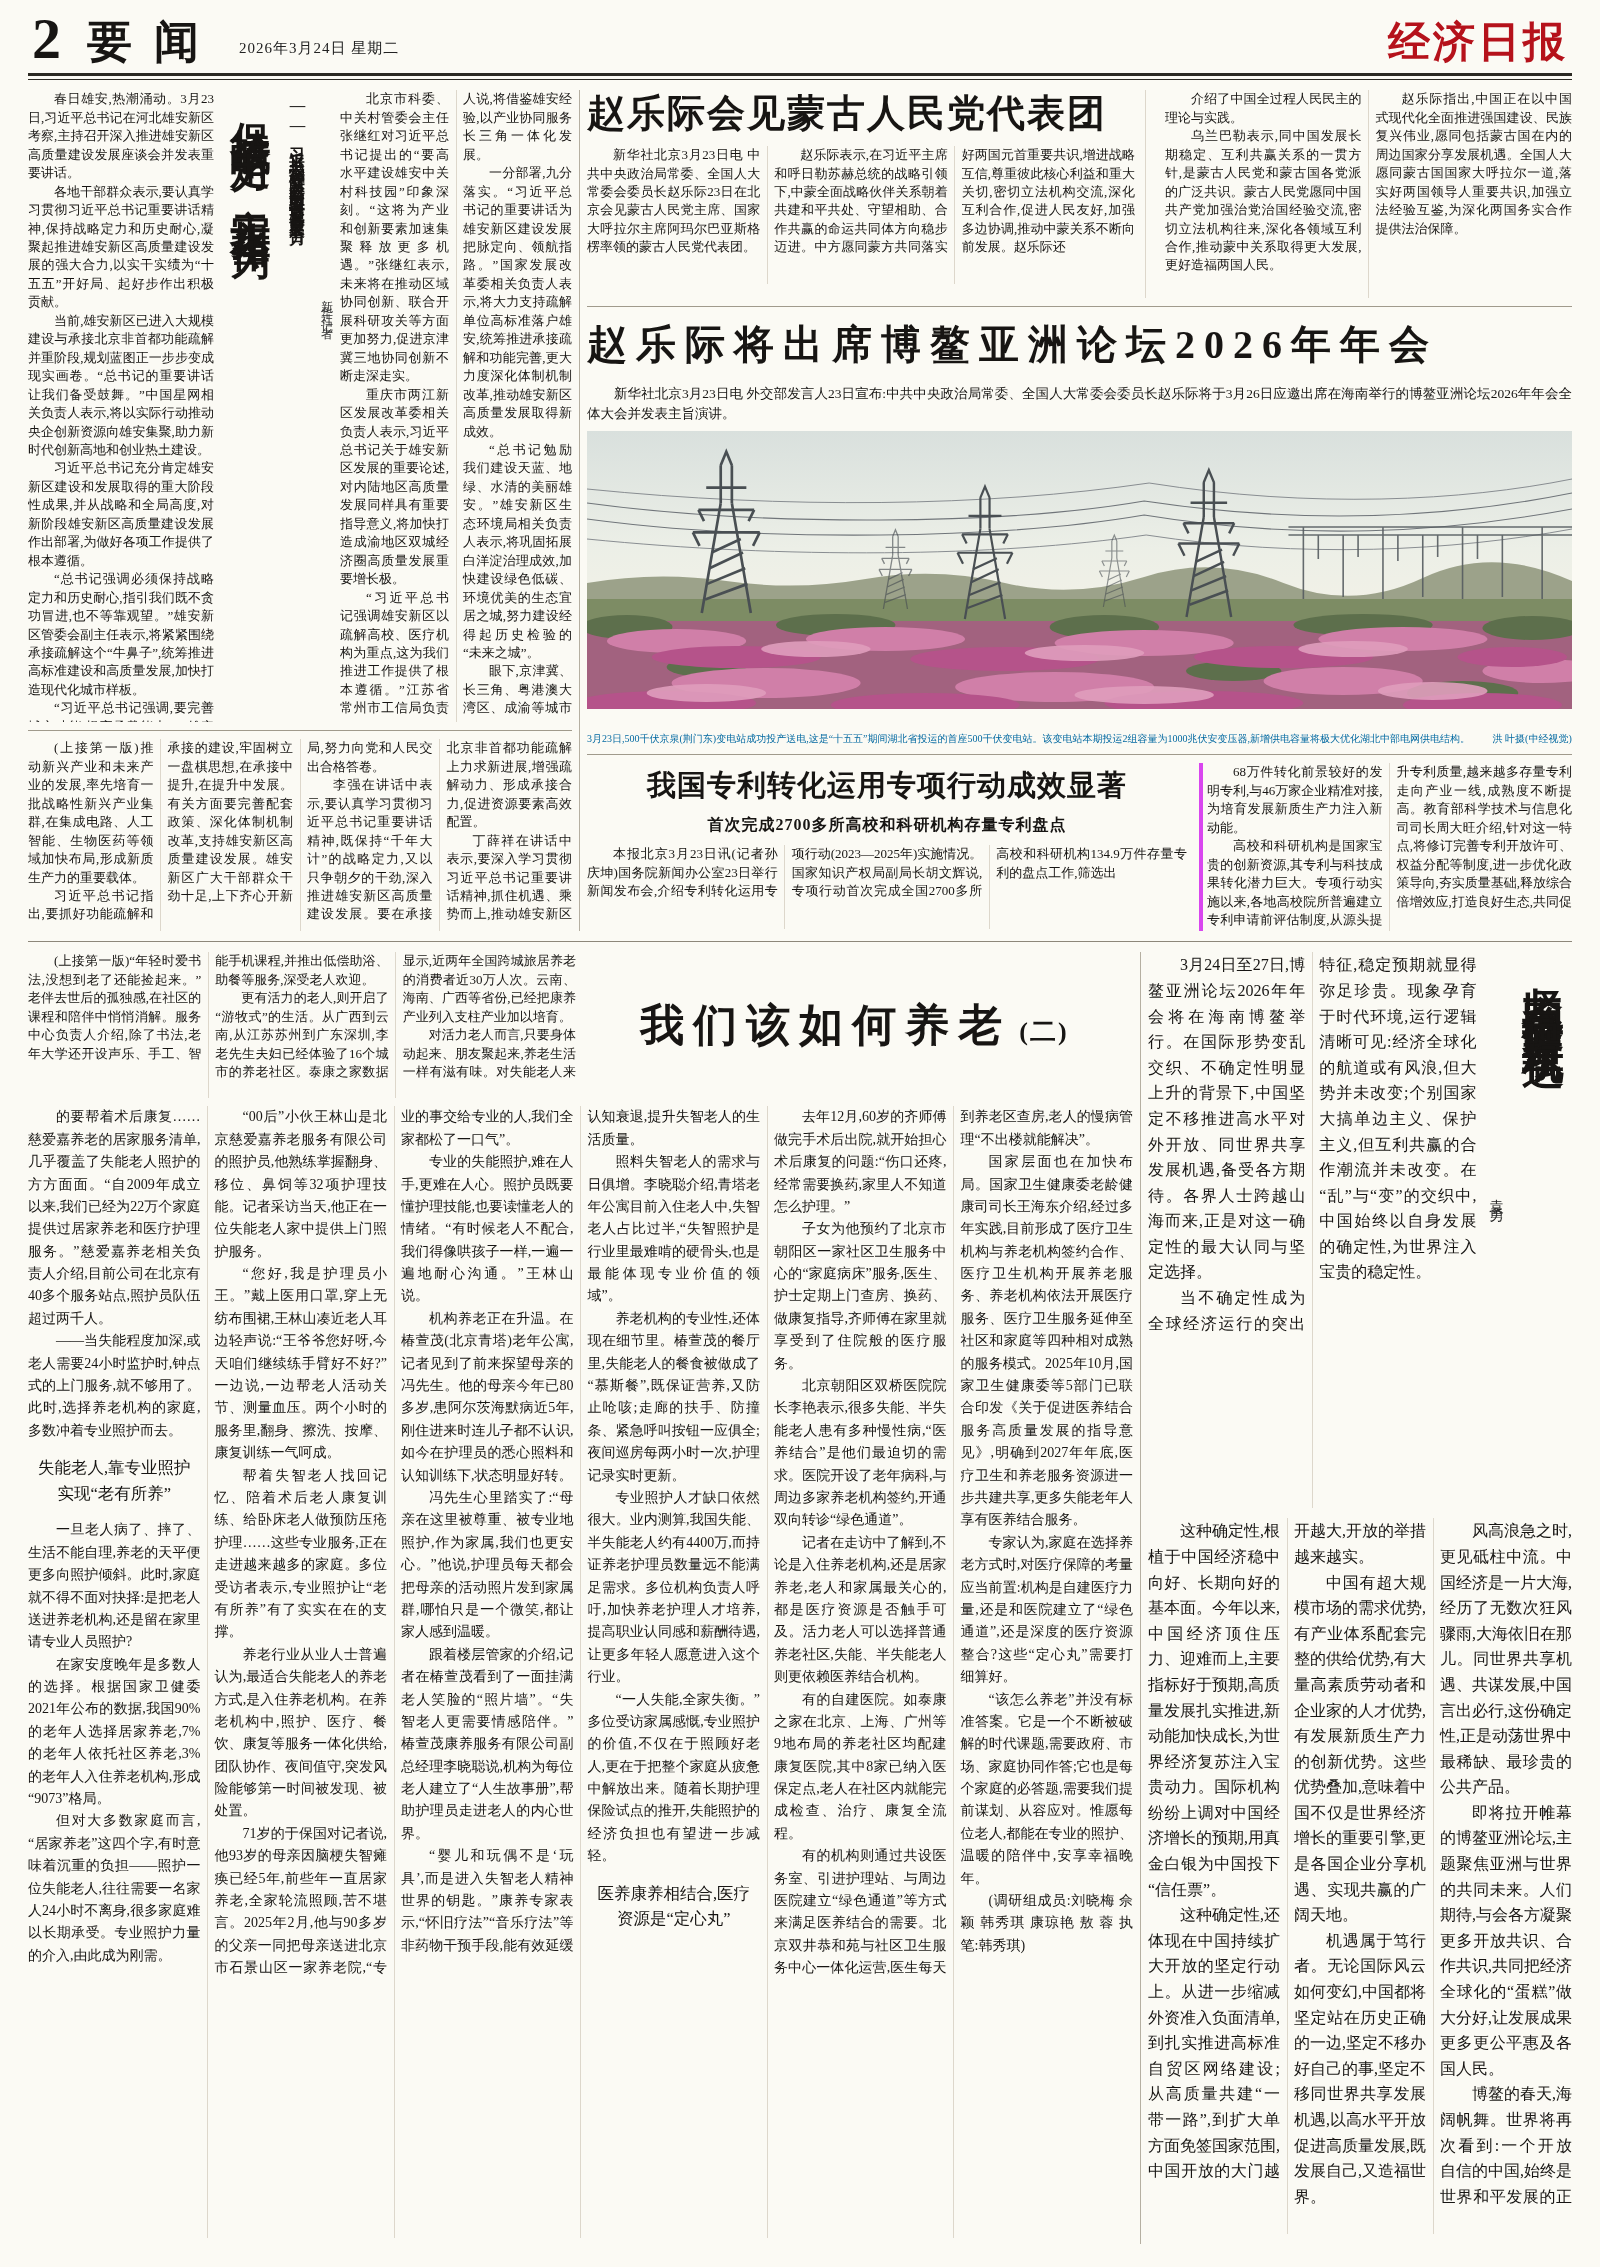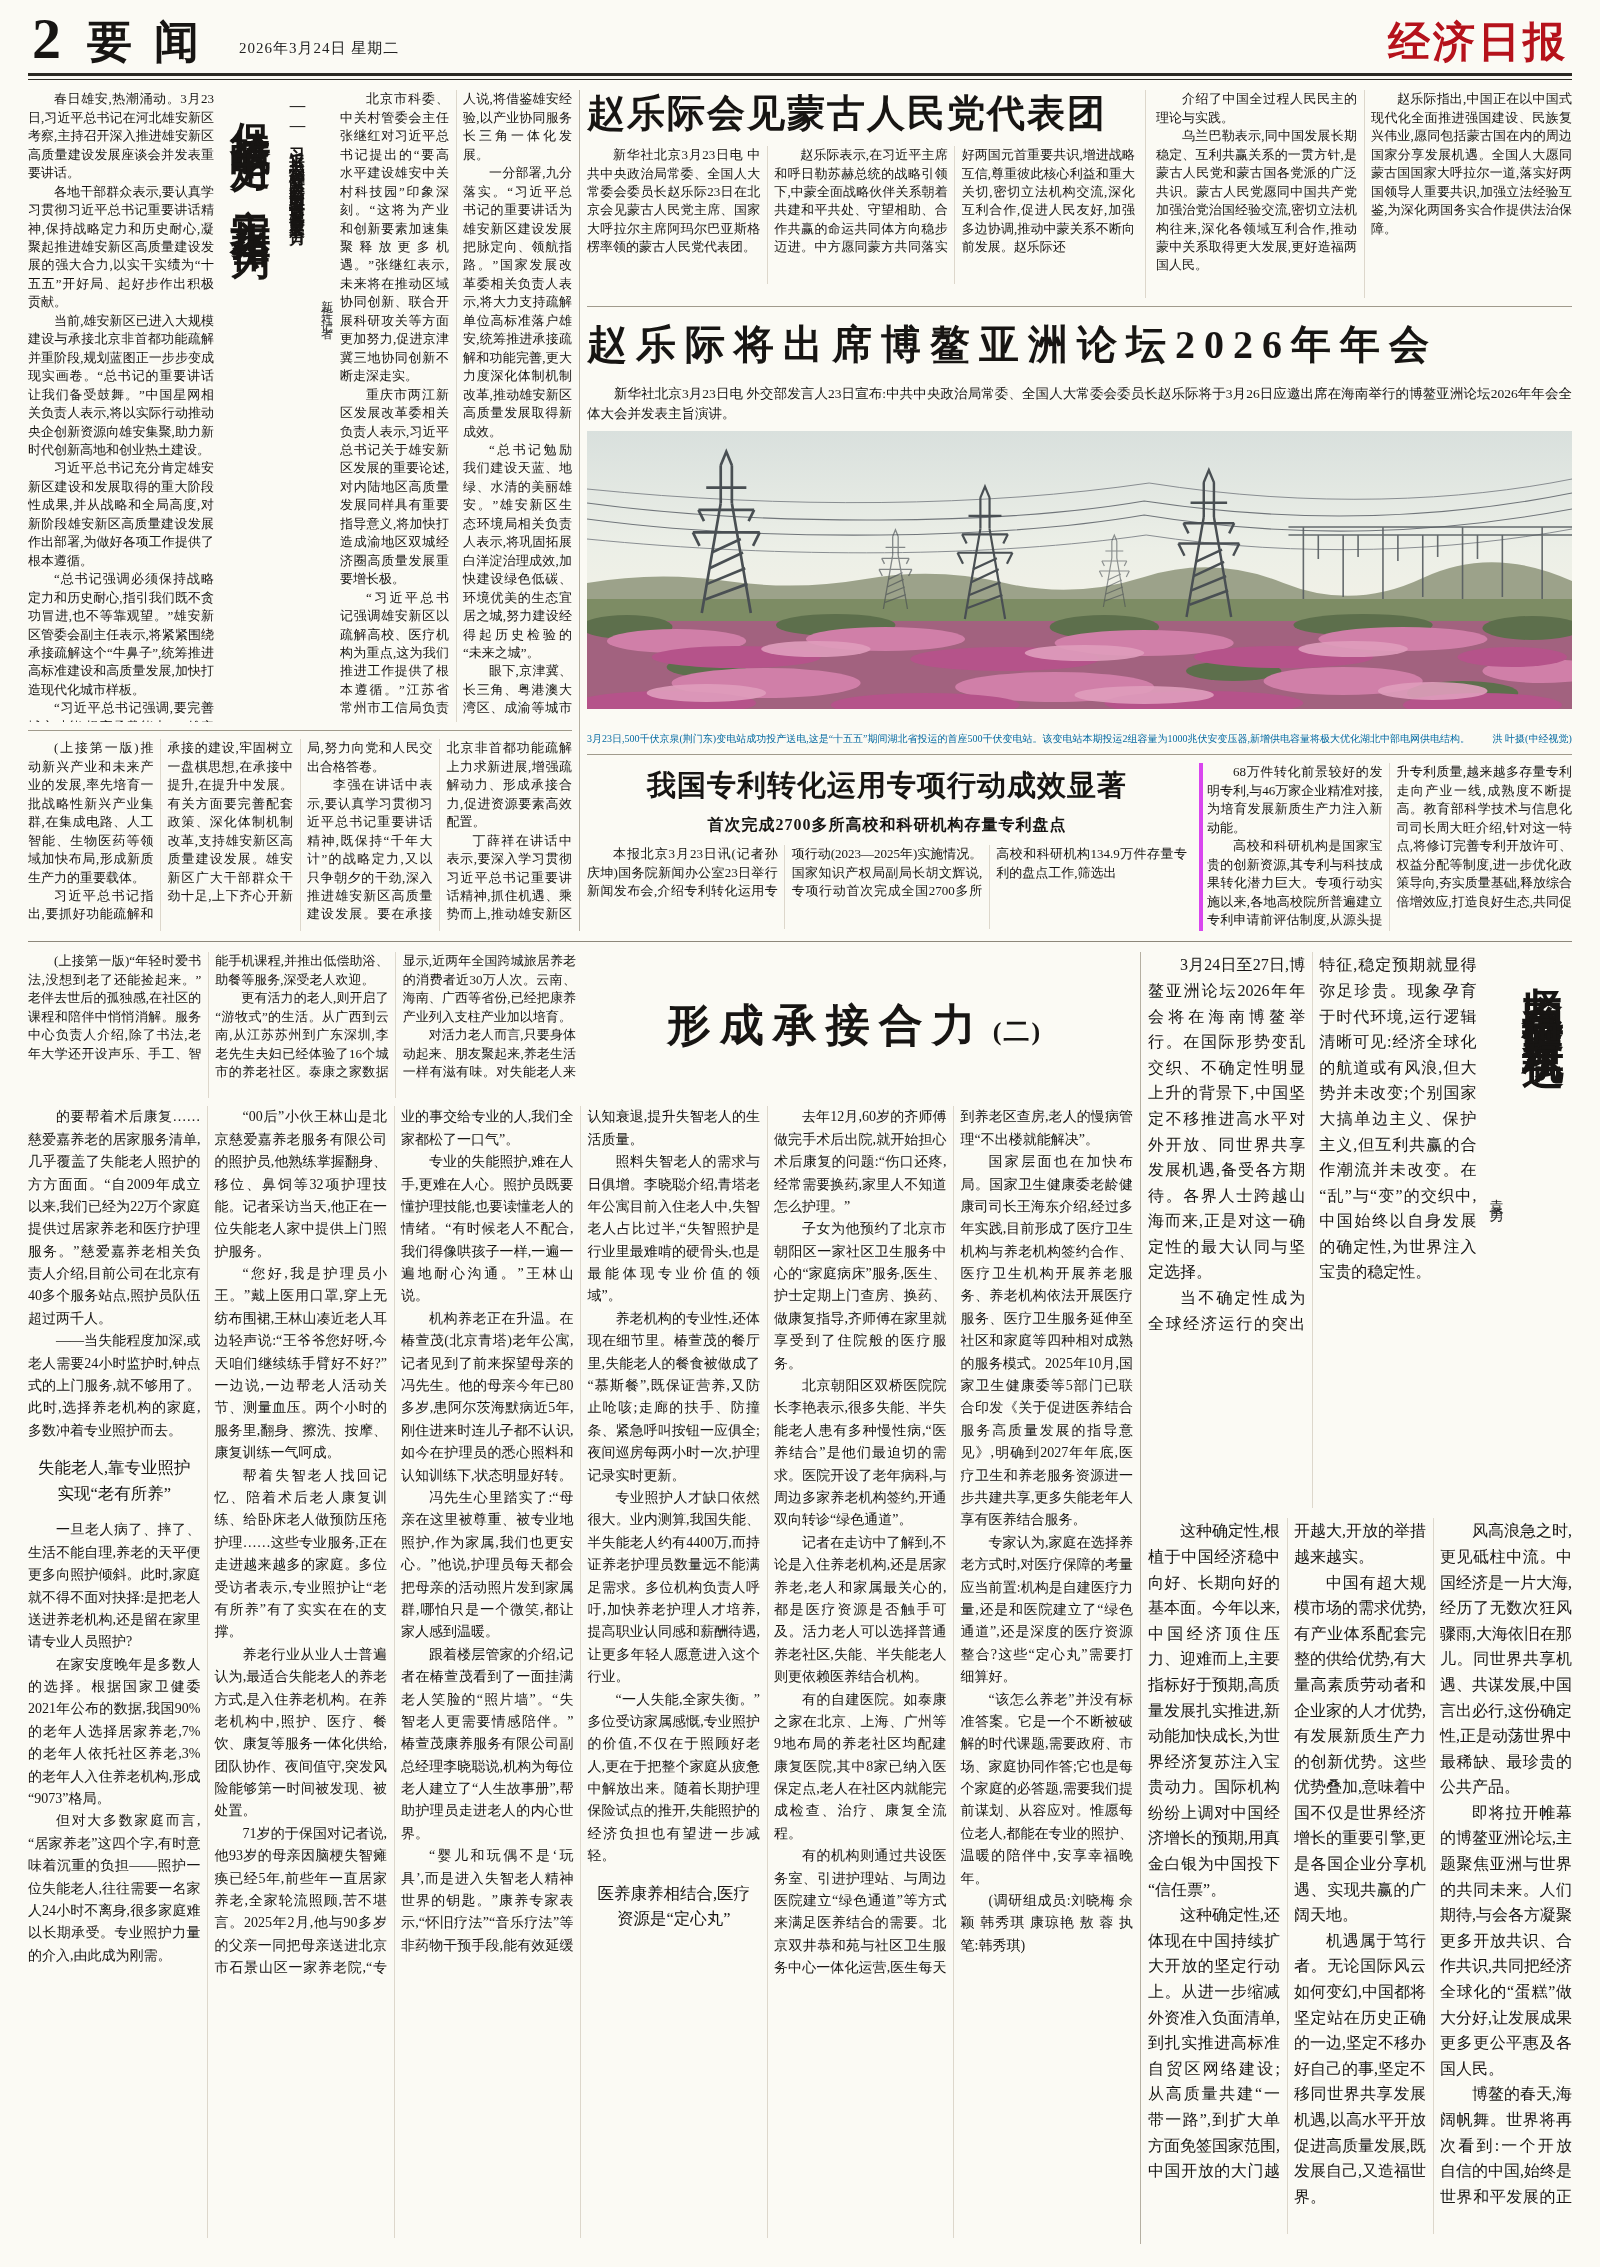--- a/index.html
+++ b/index.html
@@ -36,21 +36,21 @@
          letter-spacing:3px;line-height:2.0;margin-top:6px;}
   .v-byline{writing-mode:vertical-rl;text-orientation:upright;font-size:12px;letter-spacing:7px;
             padding-top:200px;margin:0 5px;color:#333;}
   .colB{flex:1;min-width:0;columns:2;height:100%;overflow:hidden;}
   .cont1{columns:4;height:192px;overflow:hidden;}
 
   .meeting{display:flex;height:208px;overflow:hidden;}
   .meeting-left{width:548px;flex:none;padding-right:10px;}
   .meeting-left h1{font-size:38px;font-weight:900;letter-spacing:2px;line-height:1.15;margin:2px 0 10px;white-space:nowrap;}
   .meeting-cols{columns:3;height:138px;overflow:hidden;}
-  .meeting-right{flex:1;min-width:0;columns:2;height:100%;overflow:hidden;padding-left:10px;border-left:1px solid #ddd7cb;}
+  .meeting-right{flex:1;min-width:0;columns:2;height:100%;overflow:hidden;padding-left:19px;border-left:1px solid #ddd7cb;}
 
   .boao{height:110px;overflow:hidden;padding-top:2px;}
   .boao h1{font-size:40px;font-weight:900;letter-spacing:9px;margin:0 0 12px;white-space:nowrap;}
   .boao .para{font-size:13.5px;}
 
   figure.photo{margin:4px 0 0;}
   .photo svg{display:block;width:100%;height:278px;}
   figcaption{font-size:10px;line-height:1.5;margin-top:22px;text-align:justify;color:#0369a1;}
   .credit{margin-left:2em;white-space:nowrap;}
 
@@ -266,21 +266,21 @@
 
     <div class="eldercare">
       <div class="row1">
         <div class="cont2 bodytext cols">
             <p class="para">(上接第一版)“年轻时爱书法,没想到老了还能捡起来。”老伴去世后的孤独感,在社区的课程和陪伴中悄悄消解。服务中心负责人介绍,除了书法,老年大学还开设声乐、手工、智能手机课程,并推出低偿助浴、助餐等服务,深受老人欢迎。</p>
             <p class="para">更有活力的老人,则开启了“游牧式”的生活。从广西到云南,从江苏苏州到广东深圳,李老先生夫妇已经体验了16个城市的养老社区。泰康之家数据显示,近两年全国跨城旅居养老的消费者近30万人次。云南、海南、广西等省份,已经把康养产业列入支柱产业加以培育。</p>
             <p class="para">对活力老人而言,只要身体动起来、朋友聚起来,养老生活一样有滋有味。对失能老人来说,他们更需要的,是一双双专业的手——帮着翻身拍背、帮着助浴理发、帮着做认知训练、帮</p>
           </div>
         <div class="ec-headwrap">
           <h1>
-            <span>形成承接合力</span><span class="ec-note">(二)</span>
+            <span>我们该如何养老</span><span class="ec-note">(二)</span>
           </h1>
         </div>
       </div>
       <div class="ec-body bodytext cols">
           <p class="para">的要帮着术后康复……慈爱嘉养老的居家服务清单,几乎覆盖了失能老人照护的方方面面。“自2009年成立以来,我们已经为22万个家庭提供过居家养老和医疗护理服务。”慈爱嘉养老相关负责人介绍,目前公司在北京有40多个服务站点,照护员队伍超过两千人。</p>
           <p class="para">——当失能程度加深,或老人需要24小时监护时,钟点式的上门服务,就不够用了。此时,选择养老机构的家庭,多数冲着专业照护而去。</p>
           <h3 class="inline-subhead">失能老人,靠专业照护实现“老有所养”</h3>
           <p class="para">一旦老人病了、摔了、生活不能自理,养老的天平便更多向照护倾斜。此时,家庭就不得不面对抉择:是把老人送进养老机构,还是留在家里请专业人员照护?</p>
           <p class="para">在家安度晚年是多数人的选择。根据国家卫健委2021年公布的数据,我国90%的老年人选择居家养老,7%的老年人依托社区养老,3%的老年人入住养老机构,形成“9073”格局。</p>
           <p class="para">但对大多数家庭而言,“居家养老”这四个字,有时意味着沉重的负担——照护一位失能老人,往往需要一名家人24小时不离身,很多家庭难以长期承受。专业照护力量的介入,由此成为刚需。</p>

